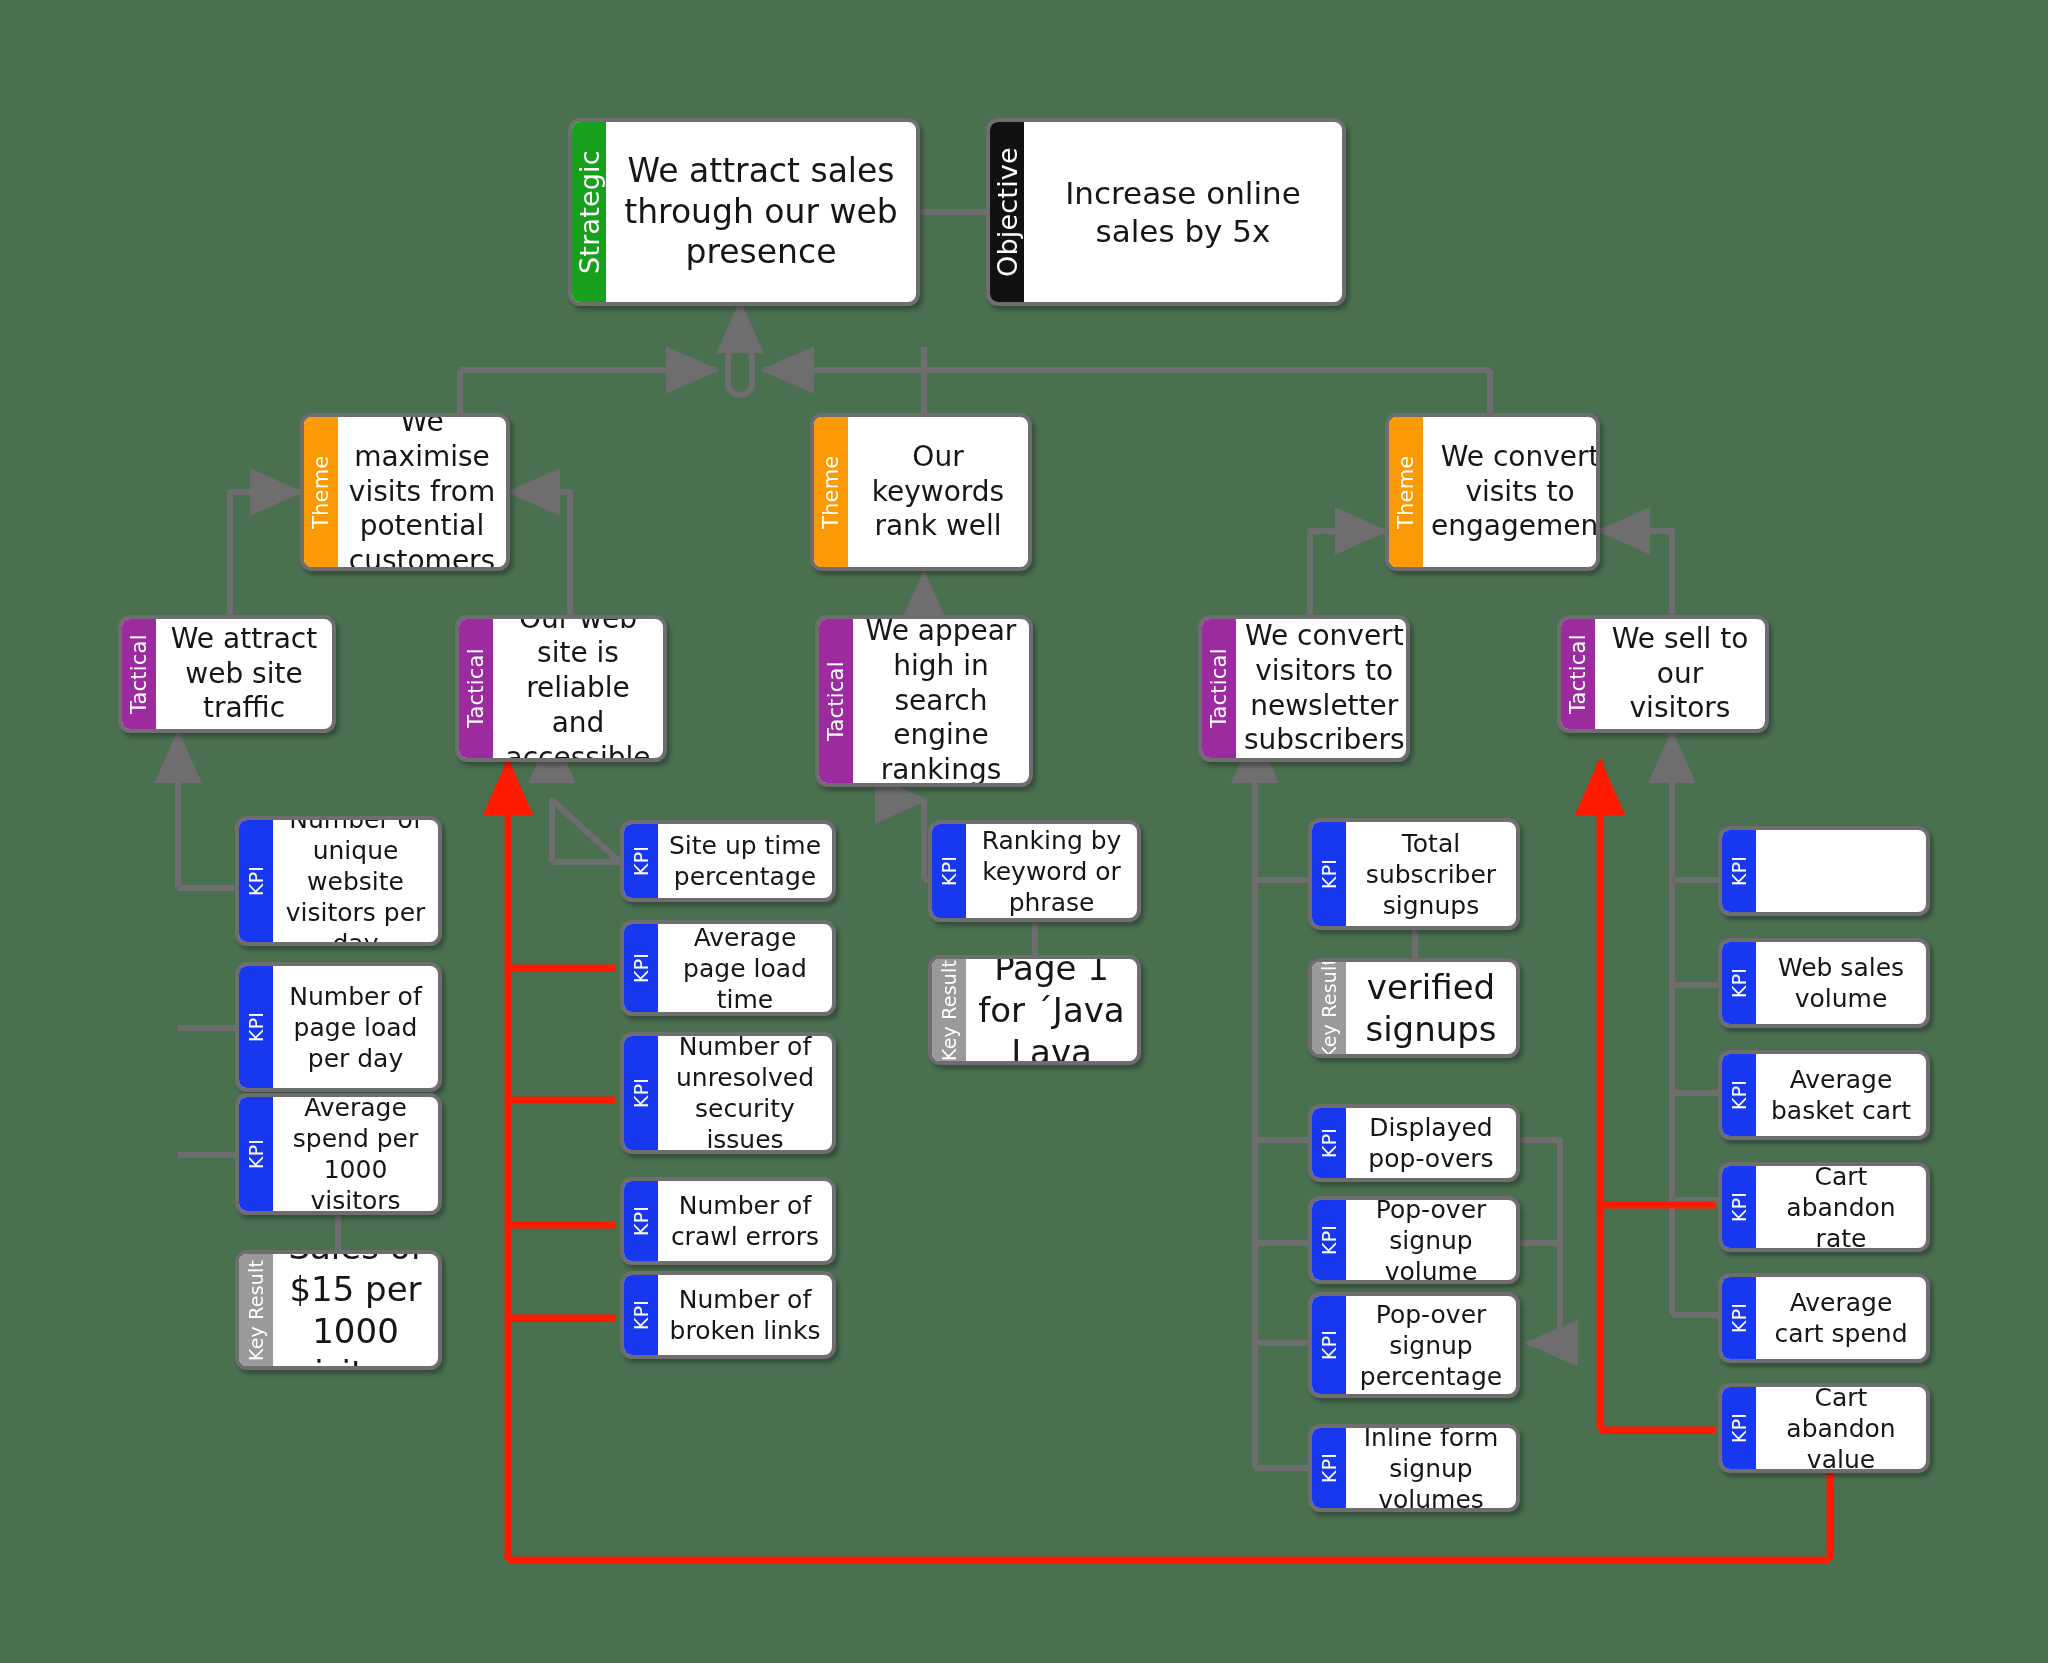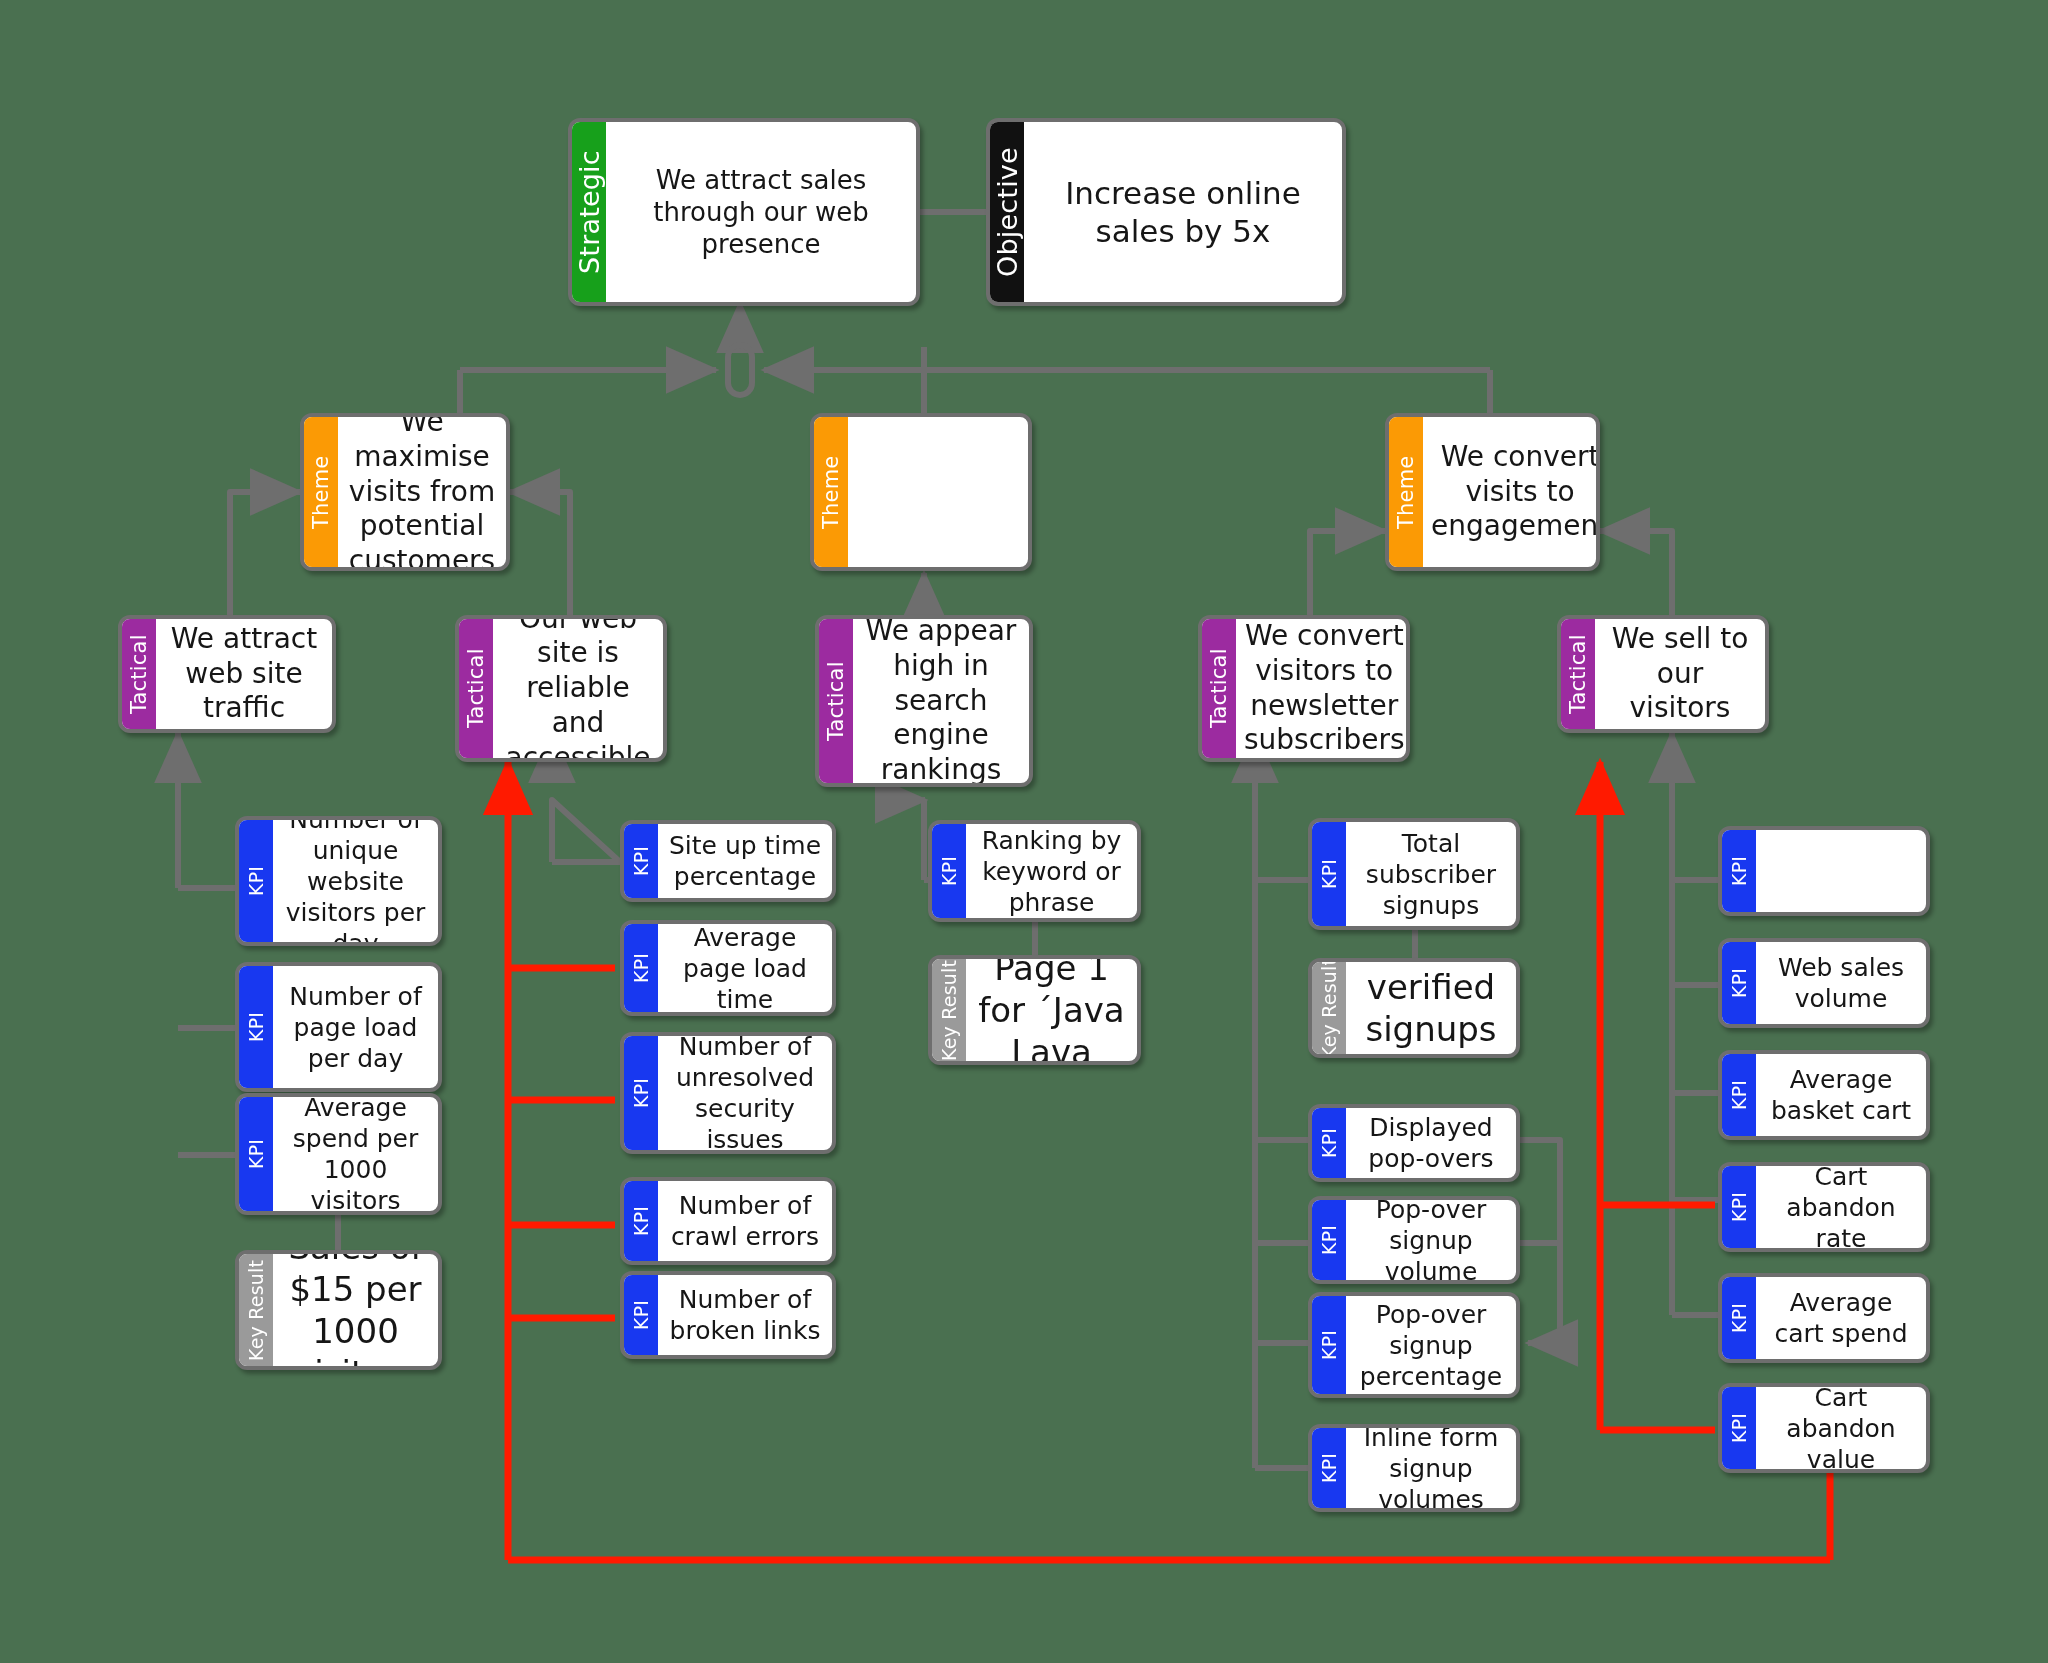--- a/index.html
+++ b/index.html
@@ -53,21 +53,21 @@
 
   
   .t-strategic .tab{background:#17a01b;}
   .t-objective .tab{background:#111111;}
   .t-theme     .tab{background:#fb9a05;}
   .t-tactical  .tab{background:#9c2ba0;}
   .t-kpi       .tab{background:#1838f0;}
   .t-kr        .tab{background:#9a9a9a;}
 
   
-  .s-strategic .body{font-size:26px;}
+  .s-strategic .body{font-size:33px;}
   .s-objective .body{font-size:31px;}
   .s-theme     .body{font-size:28px;}
   .s-tactical  .body{font-size:28px;}
   .s-kpi       .body{font-size:25px;}
   .s-kr        .body{font-size:34px;}
 
   .s-kpi  .tab, .s-kr .tab{font-size:19px;}
   .s-theme .tab, .s-tactical .tab{font-size:21px;}
   .s-strategic .tab, .s-objective .tab{font-size:27px;}
 </style>
@@ -182,20 +182,21 @@
     <div class="body">Increase online sales by 5x</div>
   </div>
 
   <div class="node t-theme s-theme" style="left:300px;top:413px;width:210px;height:158px;">
     <div class="tab">Theme</div>
     <div class="body">We maximise visits from potential customers</div>
   </div>
 
   <div class="node t-theme s-theme" style="left:810px;top:413px;width:222px;height:158px;">
     <div class="tab">Theme</div>
+    <div class="body">Our keywords rank well</div>
   </div>
 
   <div class="node t-theme s-theme" style="left:1385px;top:413px;width:215px;height:158px;">
     <div class="tab">Theme</div>
     <div class="body">We convert visits to engagement</div>
   </div>
 
   <div class="node t-tactical s-tactical" style="left:118px;top:615px;width:218px;height:118px;">
     <div class="tab">Tactical</div>
     <div class="body">We attract web site traffic</div>

